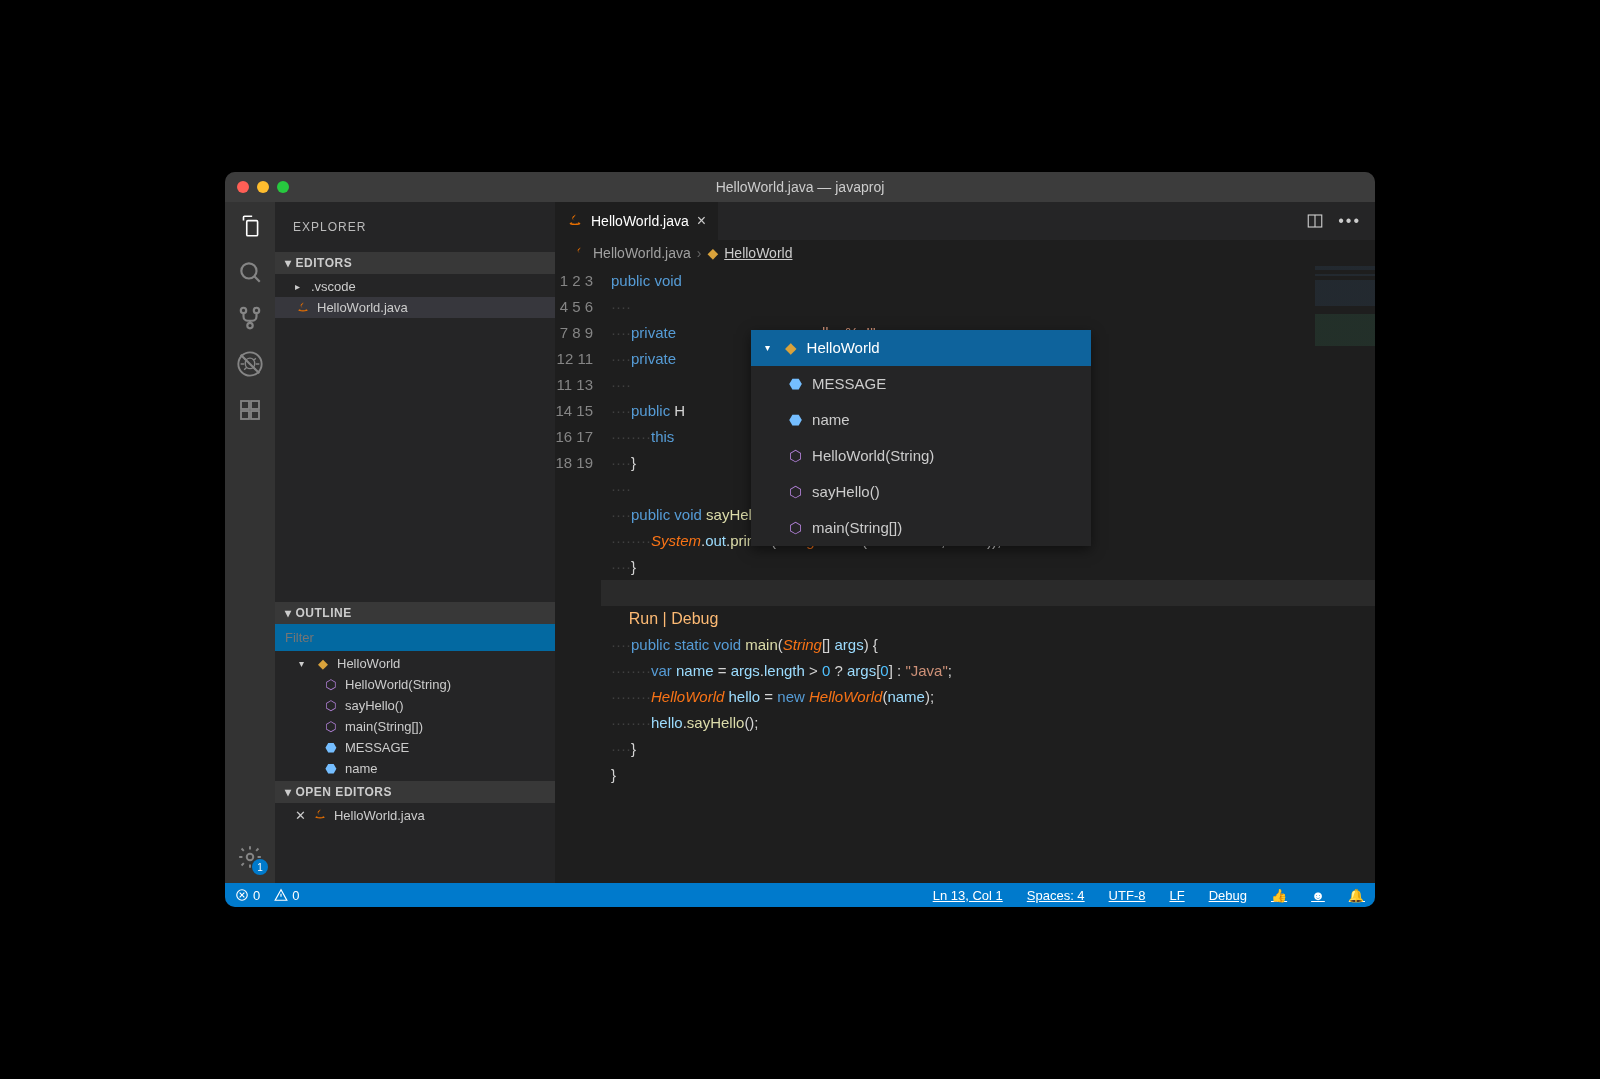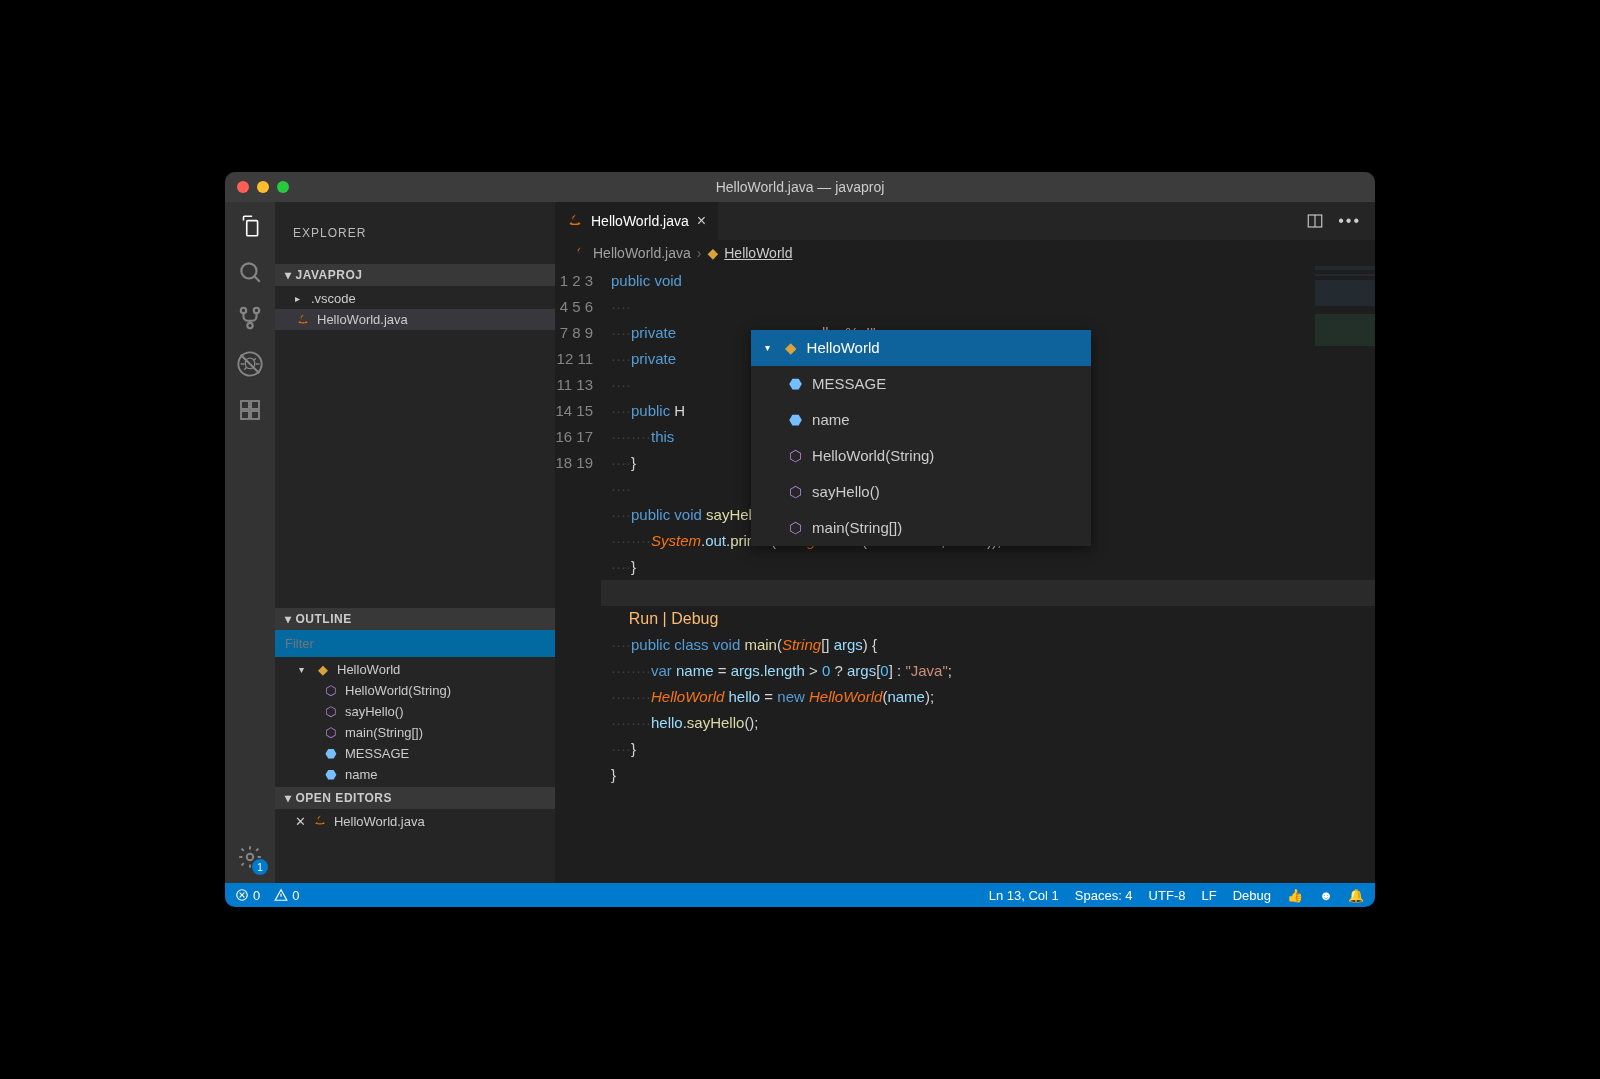--- a/index.html
+++ b/index.html
@@ -11,21 +11,21 @@
 .red { background: #ff5f56; } .yellow { background: #ffbd2e; } .green { background: #27c93f; }
 .title { position: absolute; left: 0; right: 0; text-align: center; color: #ccc; font-size: 14px; pointer-events: none; }
 .main { flex: 1; display: flex; overflow: hidden; }
 .activitybar { width: 50px; background: #333; display: flex; flex-direction: column; align-items: center; padding-top: 10px; }
 .activitybar .top { display: flex; flex-direction: column; align-items: center; gap: 18px; flex: 1; }
 .activitybar .bottom { padding-bottom: 12px; position: relative; }
 .act-icon { width: 28px; height: 28px; color: #858585; display: flex; align-items: center; justify-content: center; cursor: pointer; }
 .act-icon.active { color: #fff; }
 .badge { position: absolute; bottom: 8px; right: -4px; background: #007acc; color: #fff; border-radius: 50%; width: 16px; height: 16px; font-size: 10px; display: flex; align-items: center; justify-content: center; }
 .sidebar { width: 280px; background: #252526; display: flex; flex-direction: column; color: #ccc; font-size: 13px; overflow: hidden; }
-.sb-title { padding: 24px 18px; font-size: 12px; letter-spacing: 1px; color: #bbb; }
+.sb-title { padding: 18px 18px; font-size: 12px; letter-spacing: 1px; color: #bbb; }
 .sb-section { background: #383838; padding: 4px 10px; font-size: 12px; font-weight: 600; letter-spacing: .5px; color: #ccc; display: flex; align-items: center; gap: 4px; cursor: pointer; }
 .tree { padding: 2px 0; }
 .tree-row { display: flex; align-items: center; gap: 6px; padding: 3px 10px 3px 20px; cursor: pointer; }
 .tree-row.selected { background: #37373d; }
 .tree-row .chev { width: 10px; color: #ccc; font-size: 10px; }
 .tree-row .ico { width: 16px; display: flex; justify-content: center; }
 .tree-child { padding-left: 40px; }
 .outline-filter { margin: 0; }
 .outline-filter input { width: 100%; background: #0369a1; border: none; color: #ccc; padding: 6px 10px; font-size: 13px; outline: none; }
 .outline-tree .tree-row { padding-left: 24px; }
@@ -47,21 +47,21 @@
 .var { color: #9cdcfe; } .const { color: #4fc1ff; }
 .dots { color: #404040; }
 .codelens { color: #fdba74; font-size: 16px; line-height: 20px; padding-left: 0; }
 .minimap { position: absolute; right: 0; top: 64px; width: 60px; height: 120px; background: linear-gradient(#2a3a4a 0 4px, transparent 4px 8px, #2a3a4a 8px 10px, transparent 10px 14px, #2a3a4a 14px 40px, transparent 40px 48px, #2a4a3a 48px 80px, transparent 80px); opacity: .4; }
 .dropdown { position: absolute; top: 64px; left: 196px; width: 340px; background: #252526; box-shadow: 0 4px 12px rgba(0,0,0,0.5); z-index: 10; font-size: 15px; }
 .dd-row { display: flex; align-items: center; gap: 10px; padding: 5px 14px; color: #ccc; cursor: pointer; }
 .dd-row.selected { background: #0e639c; color: #fff; }
 .dd-row .chev { width: 10px; font-size: 10px; }
 .sym-class { color: #d9a23b; } .sym-field { color: #75beff; } .sym-method { color: #b180d7; }
 .statusbar { height: 24px; background: #007acc; display: flex; align-items: center; color: #fff; font-size: 13px; padding: 0 10px; gap: 14px; }
-.statusbar .right { margin-left: auto; display: flex; align-items: center; gap: 16px; }
+.statusbar .right { margin-left: auto; display: flex; align-items: center; gap: 24px; text-decoration: underline; }
 .sb-item { display: flex; align-items: center; gap: 4px; cursor: pointer; }
 svg { display: block; }
 .flex1 { flex: 1; }
 .section-body { overflow: auto; }
 .outline-area { flex: 1; display: flex; flex-direction: column; min-height: 0; }
 </style>
 </head>
 <body>
 
 <div class="window">
@@ -123,21 +123,21 @@
         </div>
         <div class="badge">1</div>
       </div>
     </div>
 
     <div class="sidebar">
       <div class="sb-title">EXPLORER</div>
 
       <div class="sb-section">
         <span class="chev">▾</span>
-        <span>JAVAPROJ</span>
+        <span>EDITORS</span>
       </div>
       <div class="tree section-body">
         <div class="tree-row">
           <span class="chev">▸</span>
           <span>.vscode</span>
         </div>
         <div class="tree-row selected">
           <span class="ico">
               <svg width="14" height="14" viewBox="0 0 24 24">
                 <path fill="#e76f00" d="M12 2c2 3-3 4-3 7 0 2 3 3 3 3s-4-1-4-4c0-4 4-3 4-6zM9 14c-3 0-5 1-5 2s3 2 8 2 8-1 8-2-2-2-5-2c1 0 2 .5 2 1s-2 1-5 1-5-.5-5-1 1-1 2-1z"></path>
@@ -264,21 +264,21 @@
 <span class="dots">····</span><span class="kw">private</span>
 <span class="dots">····</span>
 <span class="dots">····</span><span class="kw">public</span> H
 <span class="dots">········</span><span class="kw">this</span>
 <span class="dots">····</span>}
 <span class="dots">····</span>
 <span class="dots">····</span><span class="kw">public</span> <span class="kw">void</span> <span class="fn">sayHello</span>() {
 <span class="dots">········</span><span class="ty">System</span>.<span class="var">out</span>.<span class="fn">println</span>(<span class="ty">String</span>.<span class="fn">format</span>(<span class="const">MESSAGE</span>, <span class="var">name</span>));
 <span class="dots">····</span>}
 <span class="line13"> </span><span class="codelens">    <span>Run | Debug</span></span>
-<span class="dots">····</span><span class="kw">public</span> <span class="kw">class</span> <span class="kw">void</span> <span class="fn">main</span>(<span class="ty">String</span>[] <span class="var">args</span>) {
+<span class="dots">····</span><span class="kw">public</span> <span class="kw">static</span> <span class="kw">void</span> <span class="fn">main</span>(<span class="ty">String</span>[] <span class="var">args</span>) {
 <span class="dots">········</span><span class="kw">var</span> <span class="var">name</span> = <span class="var">args</span>.<span class="var">length</span> &gt; <span class="const">0</span> ? <span class="var">args</span>[<span class="const">0</span>] : <span class="str">"Java"</span>;
 <span class="dots">········</span><span class="ty">HelloWorld</span> <span class="var">hello</span> = <span class="kw">new</span> <span class="ty">HelloWorld</span>(<span class="var">name</span>);
 <span class="dots">········</span><span class="var">hello</span>.<span class="fn">sayHello</span>();
 <span class="dots">····</span>}
 }</div>
 
         <div class="dropdown">
           <div class="dd-row selected">
             <span class="chev">▾</span>
             <span class="sym-class">◆</span>

